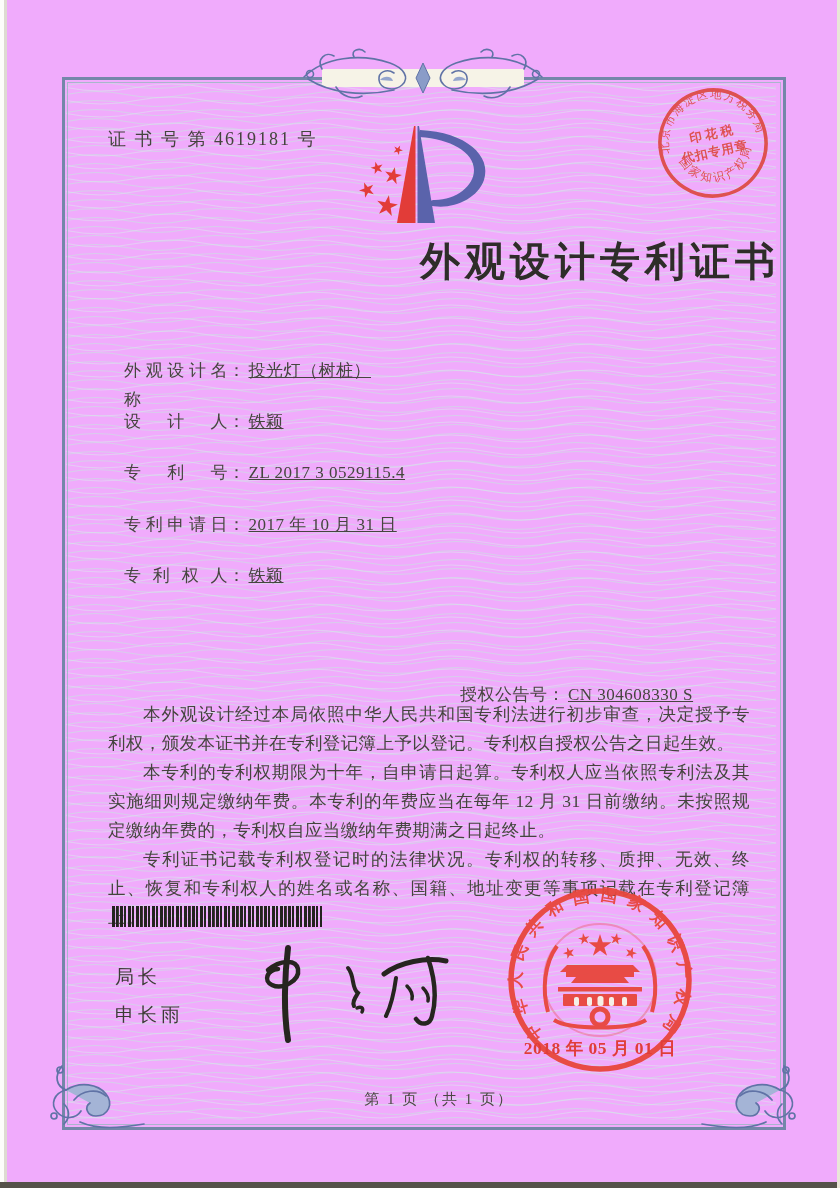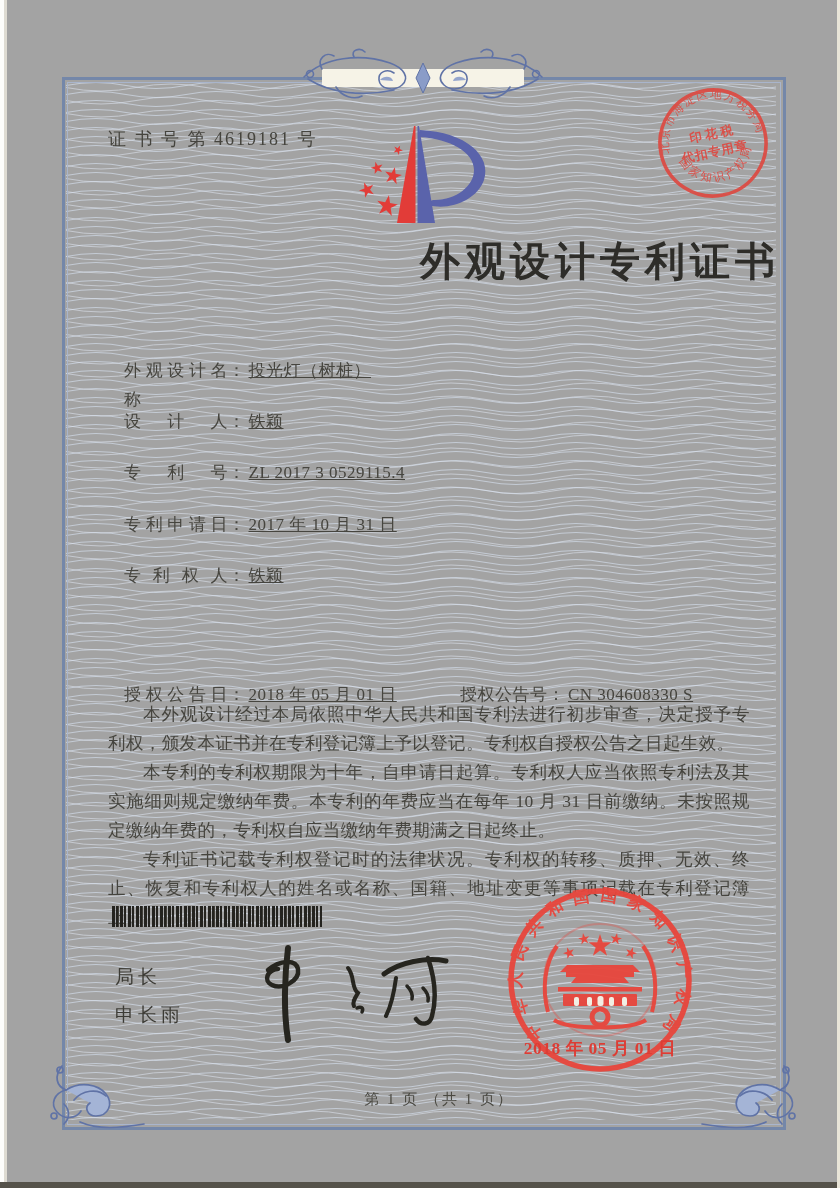--- a/index.html
+++ b/index.html
@@ -1,17 +1,17 @@
 <!DOCTYPE html>
 <html><head>
 <meta charset="utf-8">
 <style>
   html,body{margin:0;padding:0;}
   body{width:840px;height:1188px;background:#ffffff;overflow:hidden;}
-  .page{position:relative;width:840px;height:1188px;background:#a3a3a3;
+  .page{position:relative;width:840px;height:1188px;background:#f0abfc;
         font-family:"Liberation Serif","DejaVu Serif",serif;color:#3f3e39;}
   .edge-left{position:absolute;left:0;top:0;width:7px;height:100%;
              background:linear-gradient(90deg,#fdfdfb 0 4px,#dedbd2 4px 7px);z-index:9;}
   .edge-bottom{position:absolute;left:0;bottom:0;width:100%;height:6px;background:#55524a;z-index:9;}
   .edge-right{position:absolute;right:0;top:0;width:3px;height:100%;background:#e9e5d8;z-index:9;}
 
   .frame{position:absolute;left:62px;top:77px;width:718px;height:1047px;
          border:3px solid #7487a9;z-index:2;}
   .frame-inner{position:absolute;left:2px;top:2px;right:2px;bottom:2px;border:1px solid #a9b5cc;}
   .waves{position:absolute;left:66px;top:81px;z-index:1;}
@@ -164,27 +164,26 @@
       <span class="flabel">专利号</span><span class="fcolon">：</span><span class="fvalue">ZL 2017 3 0529115.4</span>
     </div>
     <div class="frow" style="top:510px">
       <span class="flabel">专利申请日</span><span class="fcolon">：</span><span class="fvalue">2017 年 10 月 31 日</span>
     </div>
     <div class="frow" style="top:561px">
       <span class="flabel">专利权人</span><span class="fcolon">：</span><span class="fvalue">铁颖</span>
     </div>
 
     <div class="frow" style="top:680px;width:642px">
-      <span><span class="flabel">授权公告日</span><span class="fcolon">：</span><span class="fvalue">2018 年 05 月 01 日</span></span>
       <span class="grant-no"><span>授权公告号</span><span class="fcolon">：</span><span class="fvalue">CN 304608330 S</span></span>
     </div>
 
     <div class="paragraphs">
       <p>本外观设计经过本局依照中华人民共和国专利法进行初步审查，决定授予专利权，颁发本证书并在专利登记簿上予以登记。专利权自授权公告之日起生效。</p>
-      <p>本专利的专利权期限为十年，自申请日起算。专利权人应当依照专利法及其实施细则规定缴纳年费。本专利的年费应当在每年 10 月 31 日前缴纳。未按照规定缴纳年费的，专利权自应当缴纳年费期满之日起终止。</p>
+      <p>本专利的专利权期限为十年，自申请日起算。专利权人应当依照专利法及其实施细则规定缴纳年费。本专利的年费应当在每年 12 月 31 日前缴纳。未按照规定缴纳年费的，专利权自应当缴纳年费期满之日起终止。</p>
       <p>专利证书记载专利权登记时的法律状况。专利权的转移、质押、无效、终止、恢复和专利权人的姓名或名称、国籍、地址变更等事项记载在专利登记簿上。</p>
     </div>
 
     <div class="barcode"></div>
 
     <div class="sig-post">局长</div>
     <div class="sig-name">申长雨</div>
 
     <svg class="signature-svg" width="230" height="112" viewBox="0 0 230 112">
       <g fill="none" stroke="#26251f" stroke-linecap="round">

